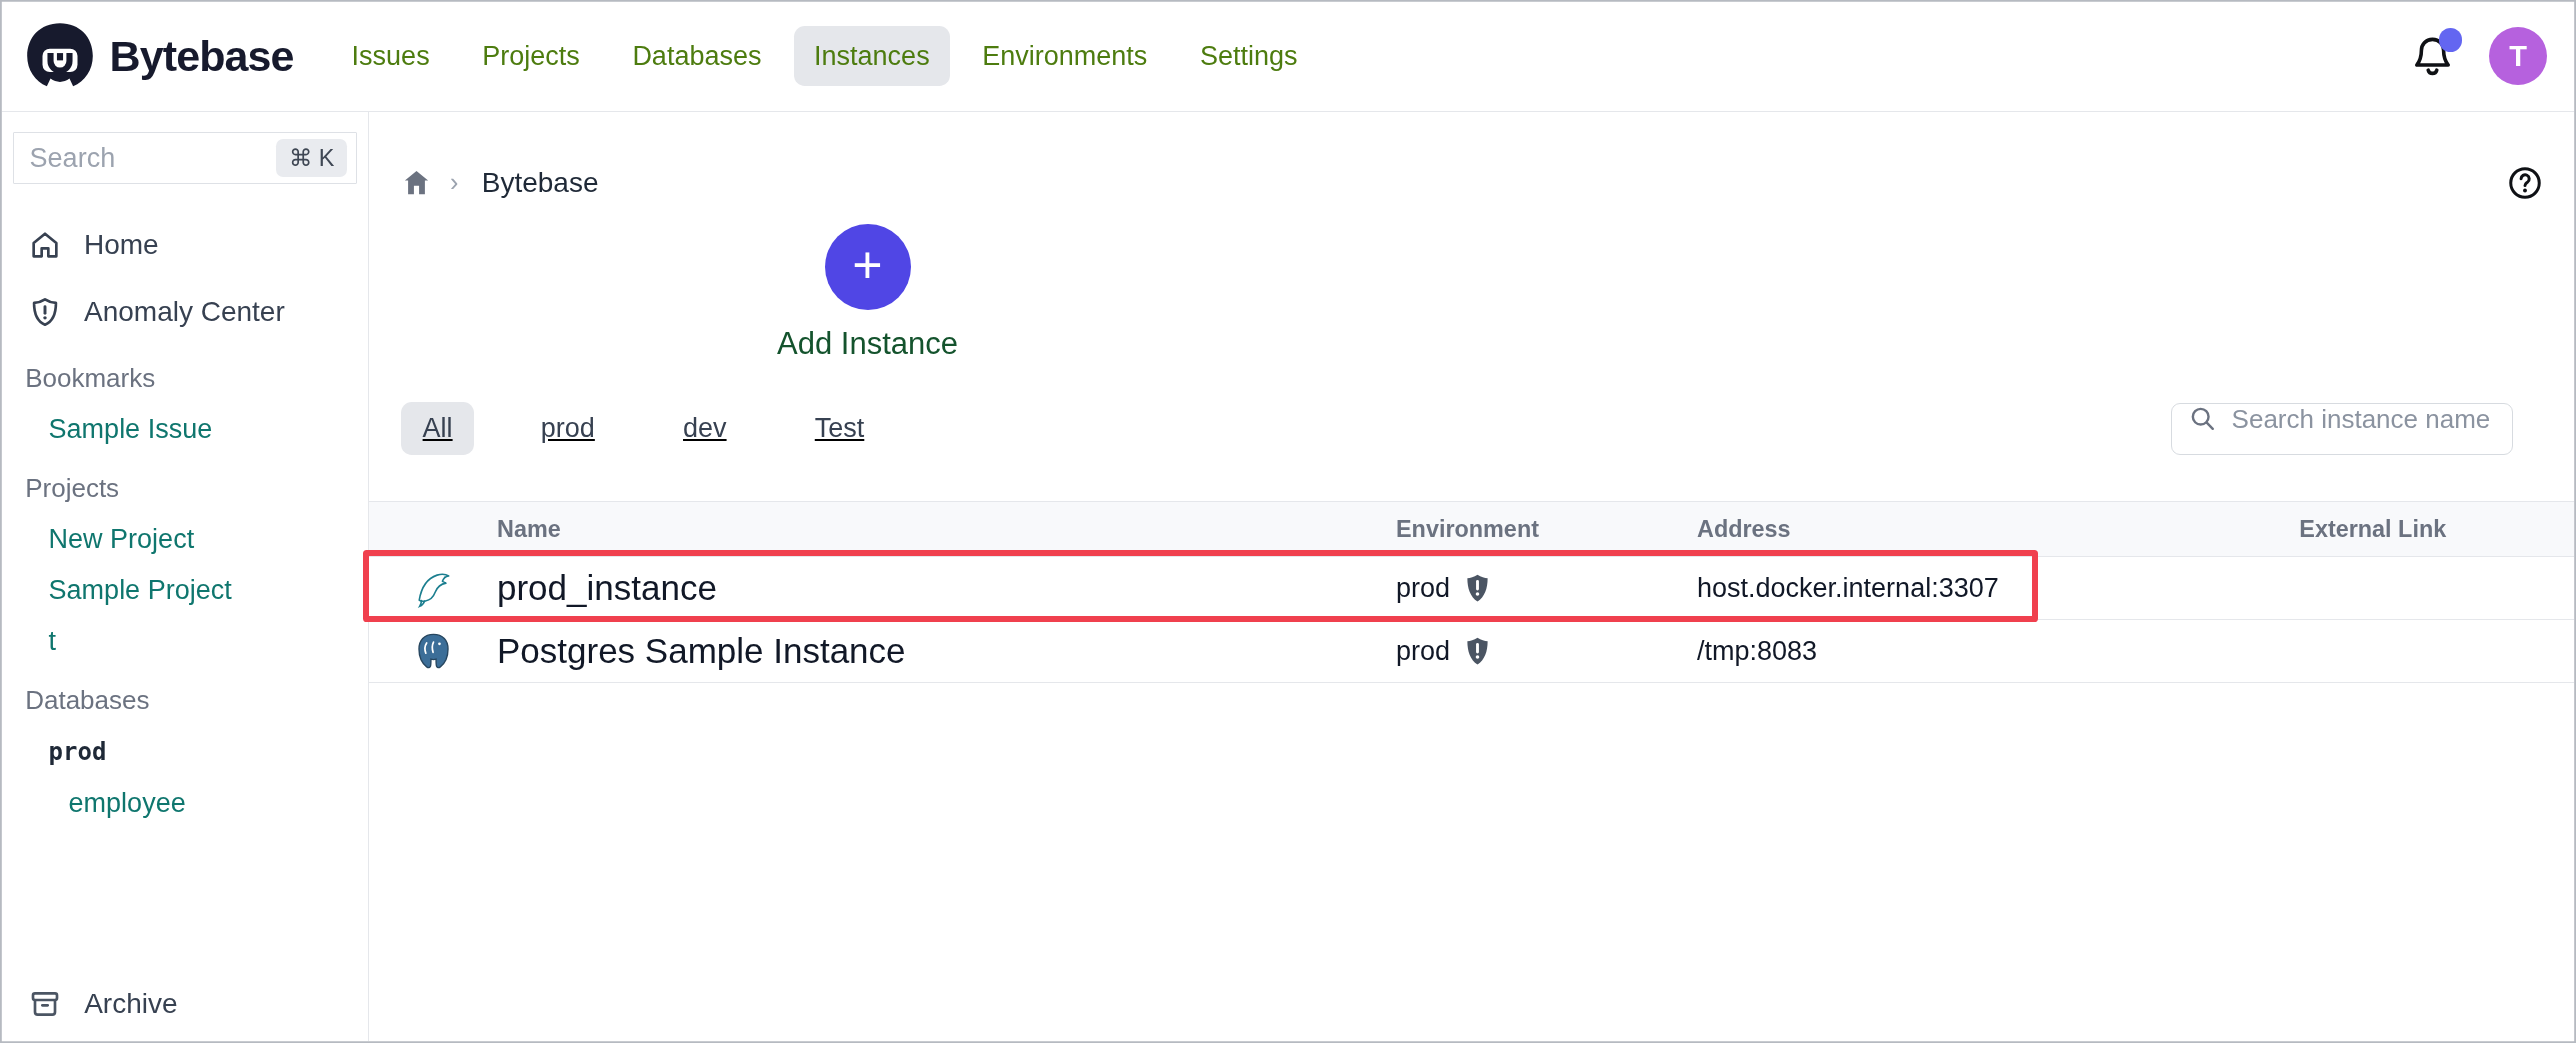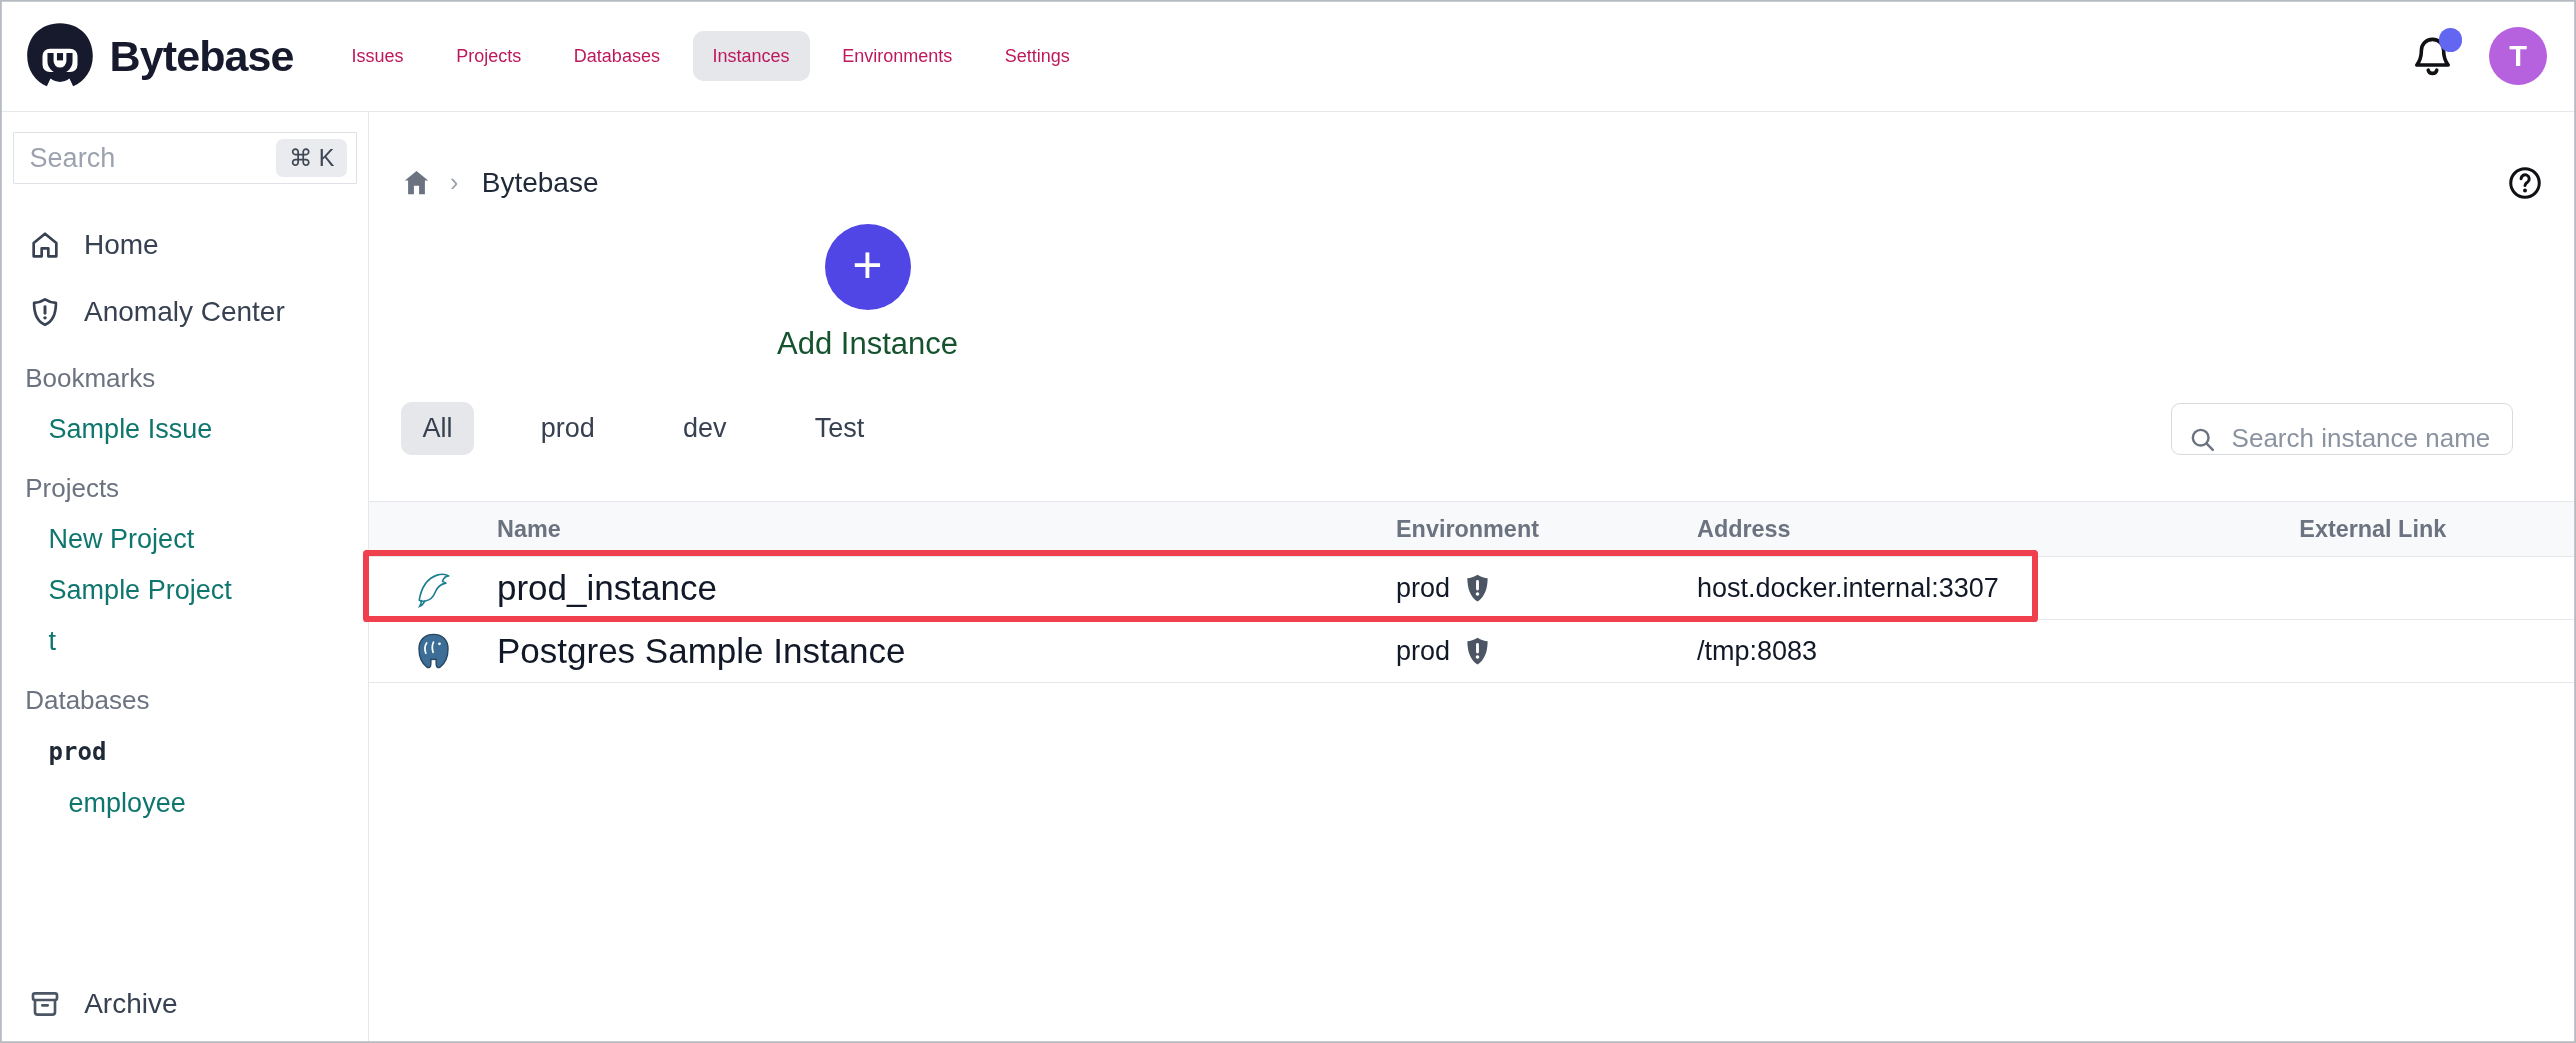--- a/index.html
+++ b/index.html
@@ -4,21 +4,21 @@
 <style>
   * { margin:0; padding:0; box-sizing:border-box; }
   html,body { width:2576px; height:1043px; background:#fff; font-family:"Liberation Sans", sans-serif; overflow:hidden; }
   .frame { position:relative; width:2576px; height:1043px; background:#fff; box-shadow: inset 0 0 0 1.8px #b6bac1; }
 
   
   .topnav { position:absolute; top:1.8px; left:1.8px; right:1.8px; height:110px; background:#fff; border-bottom:1.8px solid #e5e7eb; display:flex; align-items:center; padding:0 23.4px; }
   .logo { display:flex; align-items:center; gap:14.4px; }
   .logo-text { font-size:43px; font-weight:800; color:#171a2d; letter-spacing:-0.9px; }
   .navlinks { display:flex; align-items:center; gap:12.6px; margin-left:38px; }
-  .navlink { font-size:18px; color:#be185d; padding:14.4px 20px; border-radius:10.8px; cursor:pointer; white-space:nowrap; }
+  .navlink { font-size:27px; color:#4d7c0f; padding:14.4px 20px; border-radius:10.8px; cursor:pointer; white-space:nowrap; }
   .navlink.active { background:#e5e7eb; }
   .nav-right { margin-left:auto; display:flex; align-items:center; gap:36px; padding-right:3.6px; }
   .bell-wrap { position:relative; width:41px; height:45px; cursor:pointer; }
   .bell-dot { position:absolute; top:-5.4px; right:-9px; width:23.4px; height:23.4px; border-radius:50%; }
   .avatar { width:58px; height:58px; border-radius:50%; display:flex; align-items:center; justify-content:center; color:#fff; font-size:29px; font-weight:700; cursor:pointer; }
 
   
   .sidebar { position:absolute; top:112px; left:1.8px; bottom:1.8px; width:367px; background:#fff; border-right:1.8px solid #e5e7eb; padding:20px 10.8px 0 10.8px; }
   .searchbox { display:flex; align-items:center; height:52px; border:1.8px solid #dee1e6; border-radius:1px; padding:0 9px 0 16px; background:#fff; }
   .searchbox input { border:none; outline:none; flex:1; min-width:0; font-size:27px; color:#374151; font-family:"Liberation Sans", sans-serif; }
@@ -38,24 +38,24 @@
   .crumb-label { font-size:28px; color:#1f2937; margin-left:5.4px; }
   .chev { font-size:25px; color:#9ca3af; }
   .help-btn { margin-left:auto; cursor:pointer; display:flex; }
 
   .add-instance { position:absolute; top:112px; left:412px; width:173px; display:flex; flex-direction:column; align-items:center; cursor:pointer; }
   .add-circle { width:86px; height:86px; border-radius:50%; display:flex; align-items:center; justify-content:center; }
   .add-plus { color:#fff; font-size:52px; font-weight:300; line-height:1; margin-top:-3.6px; }
   .add-label { margin-top:16px; font-size:31px; color:#14532d; white-space:nowrap; }
 
   .toolbar { position:absolute; top:284px; left:32px; right:61px; height:65px; display:flex; align-items:center; justify-content:space-between; }
-  .tabs { display:flex; align-items:flex-start; gap:45px; }
+  .tabs { display:flex; align-items:flex-start; gap:45px;text-decoration:underline; }
   .tab { font-size:27px; color:#374151; padding:10.8px 21.6px; border-radius:10.8px; cursor:pointer; }
   .tab.active { background:#e5e7eb; }
-  .inst-search { width:342px; height:52px; border:1.8px solid #d7dbe0; border-radius:9px; display:flex; align-items:flex-end; gap:14.4px; padding:0 16px; background:#fff; }
+  .inst-search { width:342px; height:52px; border:1.8px solid #d7dbe0; border-radius:9px; display:flex; align-items:flex-start; gap:14.4px; padding:0 16px; background:#fff; }
   .inst-search input { border:none; outline:none; flex:1; min-width:0; font-size:26px; color:#374151; font-family:"Liberation Sans", sans-serif; }
   .inst-search input::placeholder { color:#8b93a0; }
 
   .table { position:absolute; top:389px; left:0; right:0; }
   .thead { display:grid; grid-template-columns:128px 899px 301px 533px 1fr; align-items:center; height:56px; background:#f8f9fb; border-top:0.9px solid #e5e7eb; border-bottom:0.9px solid #e5e7eb; padding-right:58px; font-size:23.4px; font-weight:600; color:#6b7280; }
   .trow { display:grid; grid-template-columns:128px 899px 301px 533px 1fr; align-items:center; height:63px; background:#fff; border-bottom:0.9px solid #e5e7eb; padding-right:58px; cursor:pointer; }
   .cell-icon { display:flex; justify-content:center; }
   .cell-name { font-size:35px; color:#111827; }
   .cell-env { display:flex; align-items:center; gap:12.6px; font-size:27px; color:#111827; }
   .cell-addr { font-size:27px; color:#111827; }

